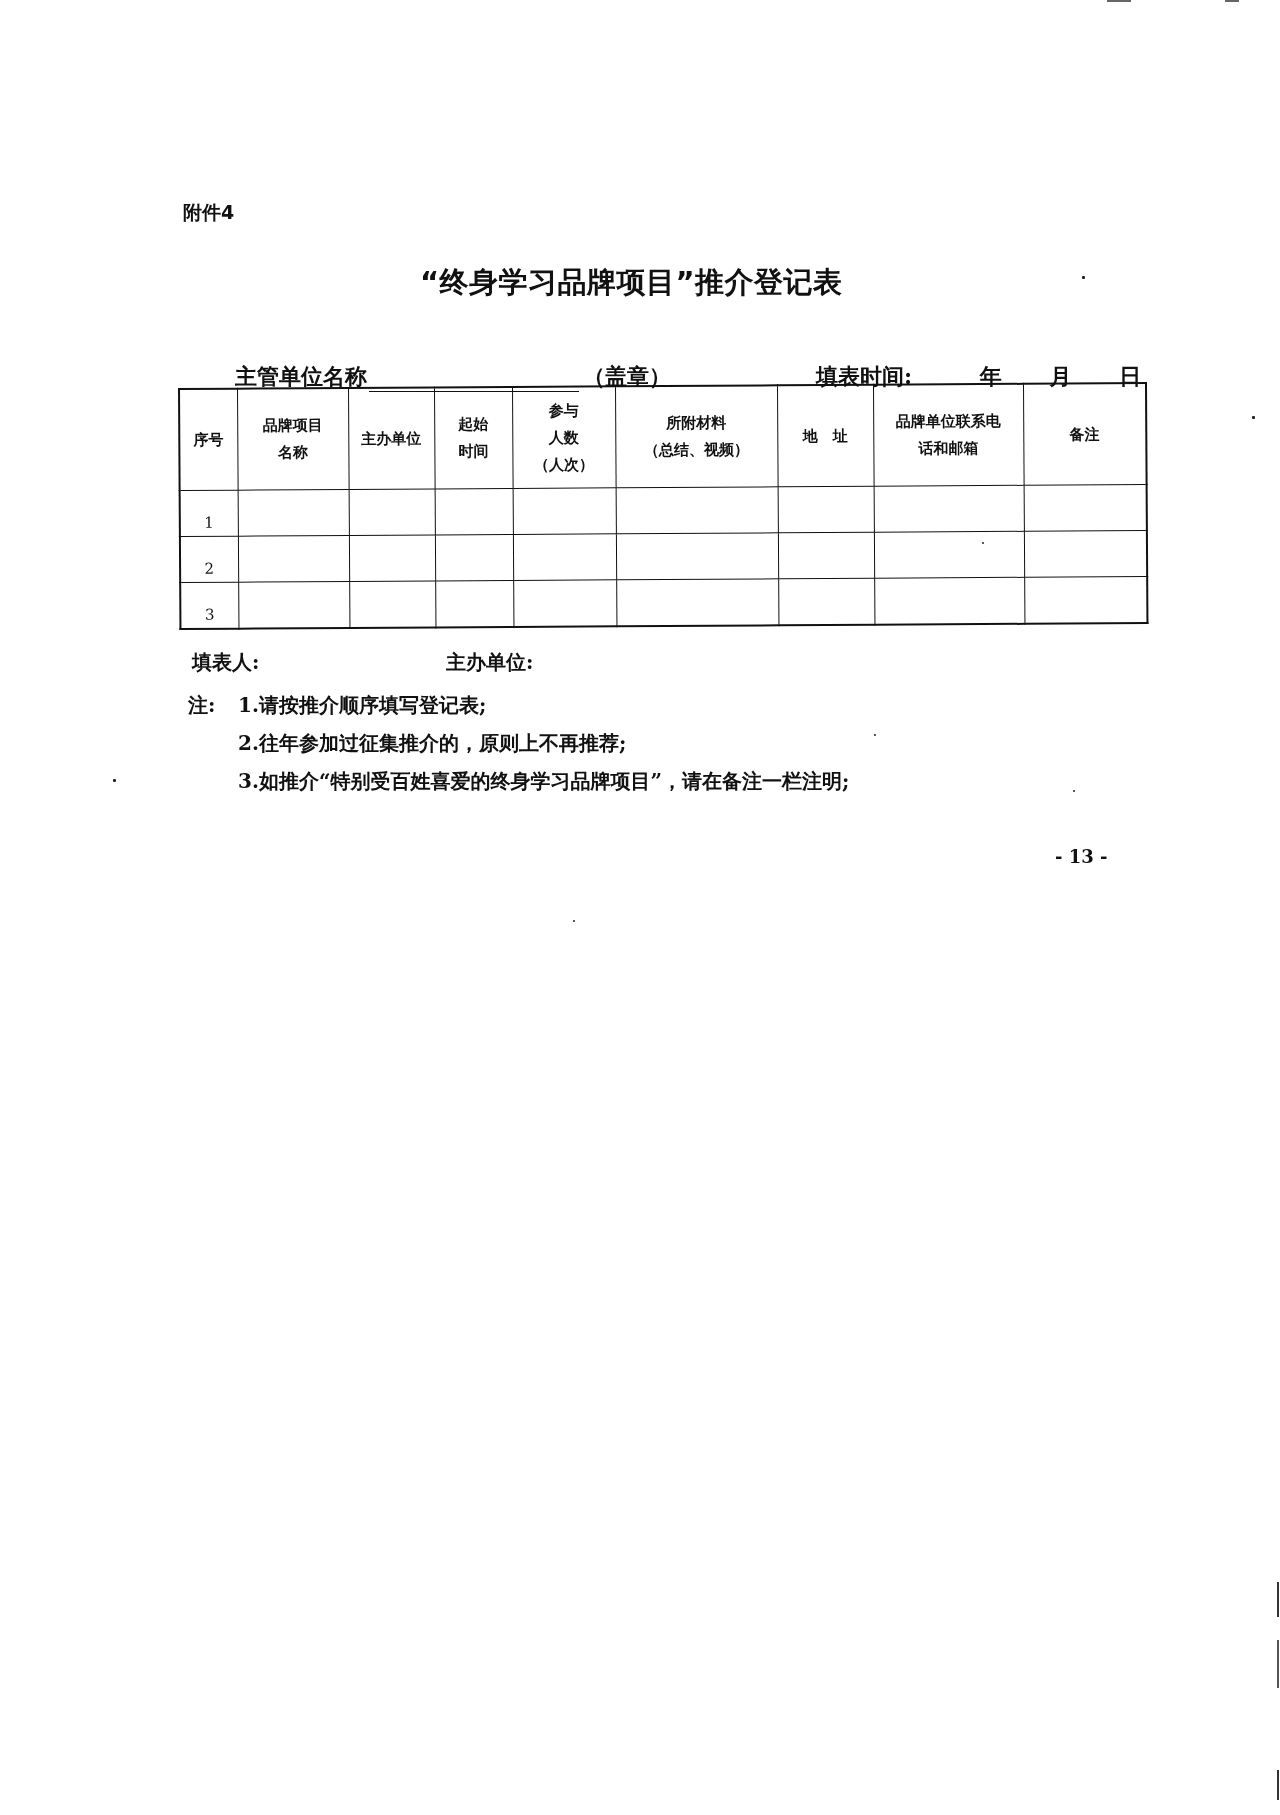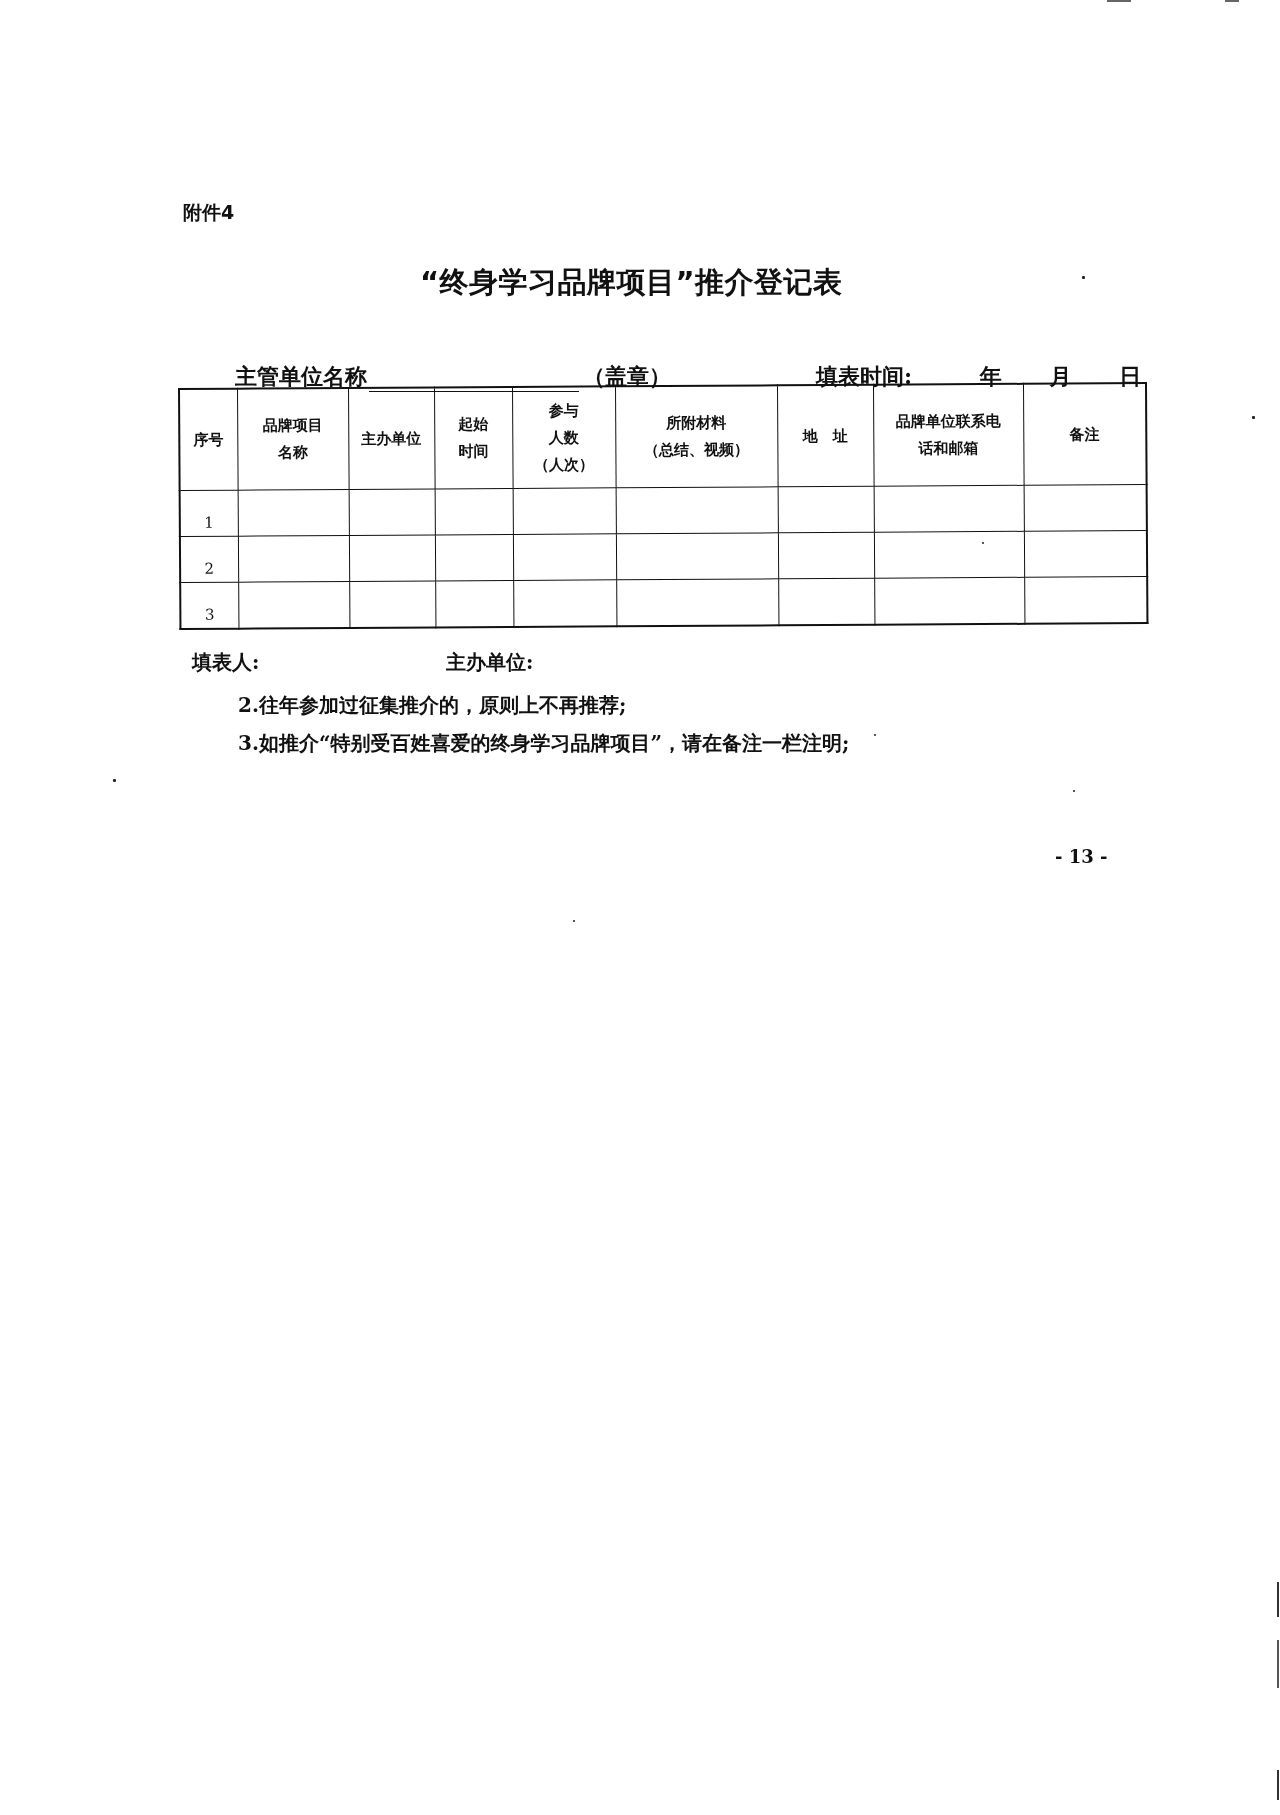--- a/index.html
+++ b/index.html
@@ -258,20 +258,23 @@
         <td></td>
         <td></td>
       </tr>
     </tbody>
   </table>
 
   <div class="signer-line signer">填表人:</div>
   <div class="signer-line phone">主办单位:</div>
 
   <div class="notes">
+    <div class="note-row">
+      <span class="note-prefix">注:</span><span>1.请按推介顺序填写登记表;</span>
+    </div>
     <div class="note-row indent">2.往年参加过征集推介的，原则上不再推荐;</div>
     <div class="note-row indent">3.如推介“特别受百姓喜爱的终身学习品牌项目”，请在备注一栏注明;</div>
   </div>
 
   <div class="page-number">- 13 -</div>
 
   <div class="speck" style="left:1082px; top:276px;"></div>
   <div class="speck" style="left:1252px; top:416px;"></div>
   <div class="speck" style="left:113px; top:779px;"></div>
   <div class="speck" style="left:982px; top:542px; width:2px; height:2px;"></div>

